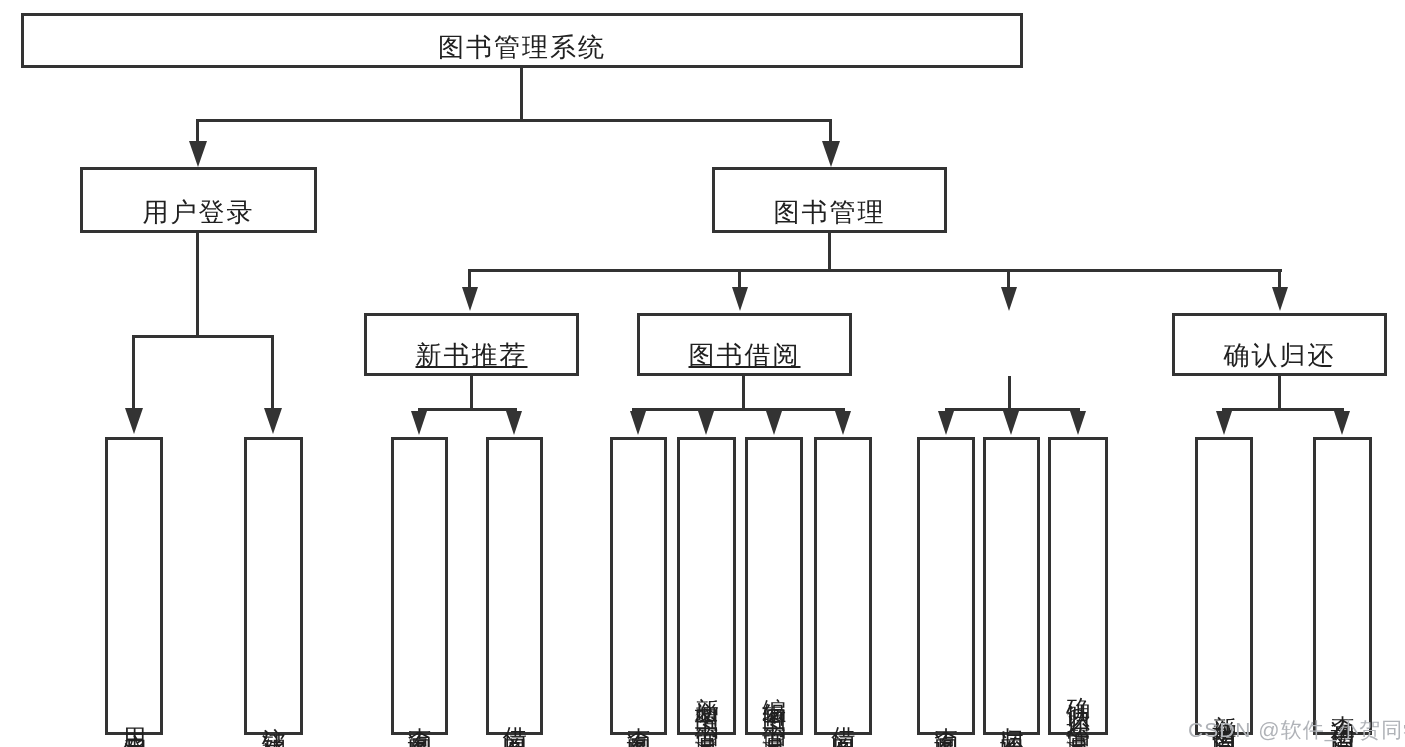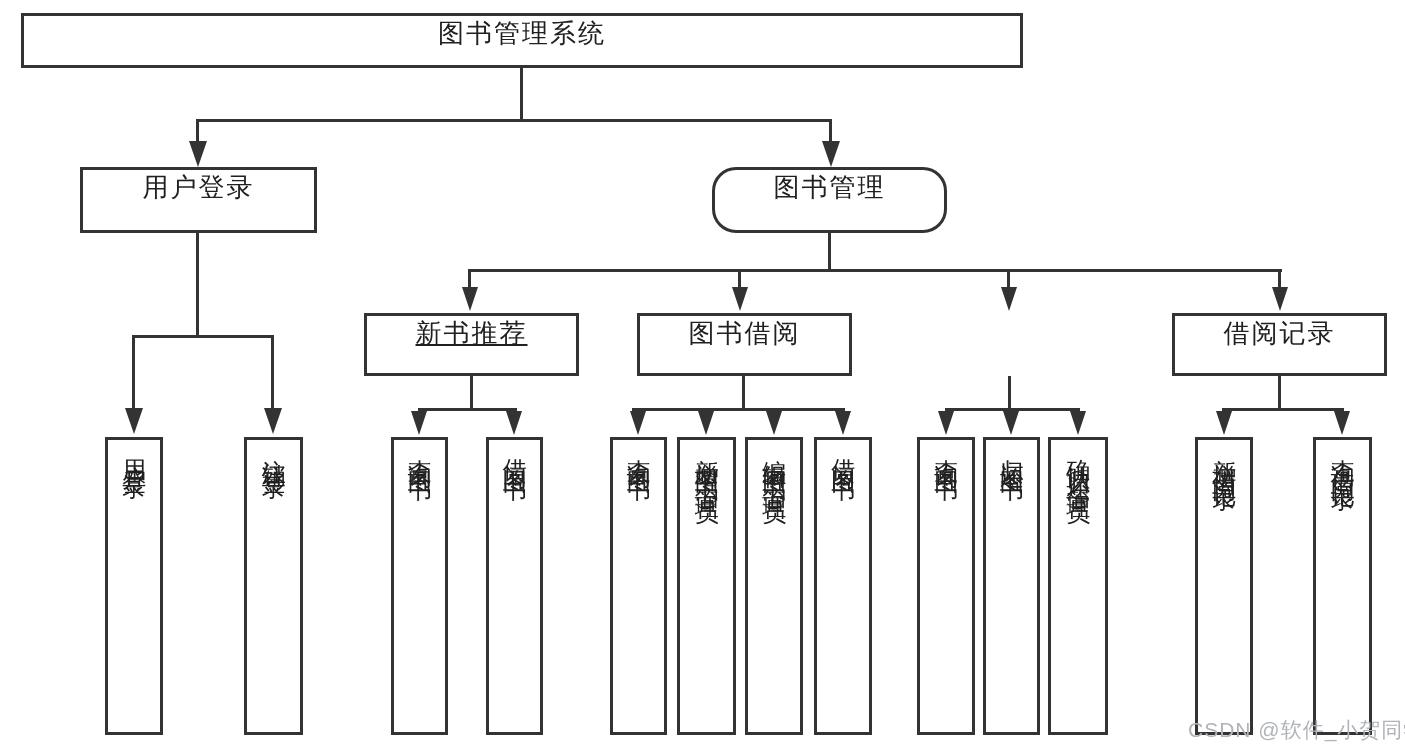--- a/index.html
+++ b/index.html
@@ -11,21 +11,21 @@
     font-family: "Liberation Sans", "DejaVu Sans", sans-serif;
     color: #202020;
     overflow: hidden;
   }
   .node {
     position: absolute;
     border: 3px solid #333333;
     background: #ffffff;
     box-sizing: border-box;
     display: flex;
-    align-items: flex-start;
+    align-items: flex-end;
     justify-content: center;
   }
   .h-label {
     font-size: 26px;
     letter-spacing: 2px;
     white-space: nowrap;
   }
   .l3 { top: 313px; height: 63px; }
   .v-node { top: 437px; height: 298px; }
   .v-label {
@@ -72,21 +72,21 @@
   <div class="line" style="left:520px; top:66px; width:3px; height:55px;"></div>
   <div class="line" style="left:196px; top:119px; width:636px; height:3px;"></div>
   <div class="line" style="left:196px; top:119px; width:3px; height:24px;"></div>
   <div class="arrow lg" style="left:189px; top:141px;"></div>
   <div class="line" style="left:829px; top:119px; width:3px; height:24px;"></div>
   <div class="arrow lg" style="left:822px; top:141px;"></div>
 
   <div class="node" style="left:80px; top:167px; width:237px; height:66px;">
     <span class="h-label">用户登录</span>
   </div>
-  <div class="node" style="left:712px; top:167px; width:235px; height:66px;border-radius:24px;">
+  <div class="node" style="left:712px; top:167px; width:235px; height:66px;">
     <span class="h-label">图书管理</span>
   </div>
 
   <div class="line" style="left:196px; top:232px; width:3px; height:105px;"></div>
   <div class="line" style="left:132px; top:335px; width:142px; height:3px;"></div>
   <div class="line" style="left:132px; top:335px; width:3px; height:73px;"></div>
   <div class="arrow lg" style="left:125px; top:408px;"></div>
   <div class="line" style="left:271px; top:335px; width:3px; height:73px;"></div>
   <div class="arrow lg" style="left:264px; top:408px;"></div>
 
@@ -97,25 +97,25 @@
   <div class="line" style="left:738px; top:269px; width:3px; height:20px;"></div>
   <div class="arrow" style="left:732px; top:287px;"></div>
   <div class="line" style="left:1007px; top:269px; width:3px; height:20px;"></div>
   <div class="arrow" style="left:1001px; top:287px;"></div>
   <div class="line" style="left:1278px; top:269px; width:3px; height:20px;"></div>
   <div class="arrow" style="left:1272px; top:287px;"></div>
 
   <div class="node l3" style="left:364px; width:215px;text-decoration:underline;">
     <span class="h-label">新书推荐</span>
   </div>
-  <div class="node l3" style="left:637px; width:215px;">
+  <div class="node l3" style="left:637px; width:215px;text-decoration:underline;">
     <span class="h-label">图书借阅</span>
   </div>
   <div class="node l3" style="left:1172px; width:215px;">
-    <span class="h-label">借阅记录</span>
+    <span class="h-label">确认归还</span>
   </div>
 
   <div class="line" style="left:470px; top:376px; width:3px; height:35px;"></div>
   <div class="line" style="left:418px; top:408px; width:99px; height:3px;"></div>
   <div class="arrow" style="left:411px; top:411px;"></div>
   <div class="arrow" style="left:506px; top:411px;"></div>
 
   <div class="line" style="left:742px; top:376px; width:3px; height:35px;"></div>
   <div class="line" style="left:632px; top:408px; width:213px; height:3px;"></div>
   <div class="arrow" style="left:630px; top:411px;"></div>

